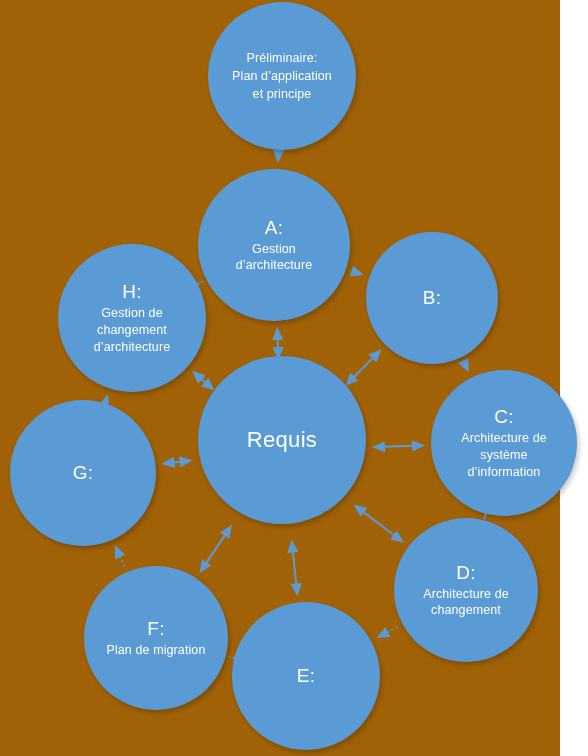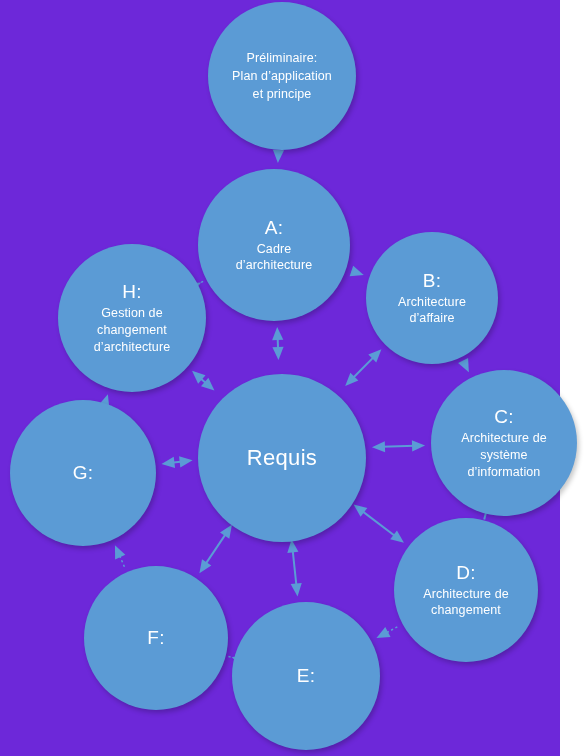--- a/index.html
+++ b/index.html
@@ -10,21 +10,21 @@
   body {
     width: 588px;
     height: 756px;
     font-family: "Liberation Sans", sans-serif;
     overflow: hidden;
   }
   #diagram {
     position: relative;
     width: 560px;
     height: 756px;
-    background: #6d28d9;
+    background: #a16207;
   }
   #arrow-layer {
     position: absolute;
     left: 0;
     top: 0;
     width: 588px;
     height: 756px;
   }
   .node {
     position: absolute;
@@ -142,44 +142,44 @@
         <polygon points="192.05708135382042,370.850231591362 205.5158732852116,375.2343985301909 198.1168408624209,383.6423899197257" fill="#5B9BD5"></polygon>
         <polygon points="214.43578347695203,390.54348945971776 200.97699154556085,386.1593225208889 208.37602396835155,377.751331131354" fill="#5B9BD5"></polygon>
       </g>
     </svg>
   <div id="node-layer">
       <div class="node prelim" style="left: 208px; top: 2px; width: 148px; height: 148px; background: rgb(91, 155, 213); color: rgb(255, 255, 255);">
         <div class="small"><span>Préliminaire:</span><br><span>Plan d’application</span><br><span>et principe</span></div>
       </div>
       <div class="node" style="left: 198px; top: 169px; width: 152px; height: 152px; background: rgb(91, 155, 213); color: rgb(255, 255, 255);">
         <div class="big">A:</div>
-        <div class="small"><span>Cadre</span><br><span>d’architecture</span></div>
+        <div class="small"><span>Gestion</span><br><span>d’architecture</span></div>
       </div>
       <div class="node" style="left: 366px; top: 232px; width: 132px; height: 132px; background: rgb(91, 155, 213); color: rgb(255, 255, 255);">
         <div class="big">B:</div>
-        <div class="small"><span>Architecture</span><br><span>d’affaire</span></div>
       </div>
       <div class="node" style="left: 431px; top: 370px; width: 146px; height: 146px; background: rgb(91, 155, 213); color: rgb(255, 255, 255);">
         <div class="big">C:</div>
         <div class="small"><span>Architecture de</span><br><span>système</span><br><span>d’information</span></div>
       </div>
       <div class="node" style="left: 394px; top: 518px; width: 144px; height: 144px; background: rgb(91, 155, 213); color: rgb(255, 255, 255);">
         <div class="big">D:</div>
         <div class="small"><span>Architecture de</span><br><span>changement</span></div>
       </div>
       <div class="node" style="left: 232px; top: 602px; width: 148px; height: 148px; background: rgb(91, 155, 213); color: rgb(255, 255, 255);">
         <div class="big">E:</div>
       </div>
       <div class="node" style="left: 84px; top: 566px; width: 144px; height: 144px; background: rgb(91, 155, 213); color: rgb(255, 255, 255);">
         <div class="big">F:</div>
+        <div class="small"><span>Plan de migration</span></div>
       </div>
       <div class="node" style="left: 10px; top: 400px; width: 146px; height: 146px; background: rgb(91, 155, 213); color: rgb(255, 255, 255);">
         <div class="big">G:</div>
       </div>
       <div class="node" style="left: 58px; top: 244px; width: 148px; height: 148px; background: rgb(91, 155, 213); color: rgb(255, 255, 255);">
         <div class="big">H:</div>
         <div class="small"><span>Gestion de</span><br><span>changement</span><br><span>d’architecture</span></div>
       </div>
-      <div class="node center" style="left: 198px; top: 374px; width: 168px; height: 168px; background: rgb(91, 155, 213); color: rgb(255, 255, 255);">
+      <div class="node center" style="left: 198px; top: 356px; width: 168px; height: 168px; background: rgb(91, 155, 213); color: rgb(255, 255, 255);">
         <div class="big">Requis</div>
       </div>
     </div>
 </div>
 
 </body></html>

